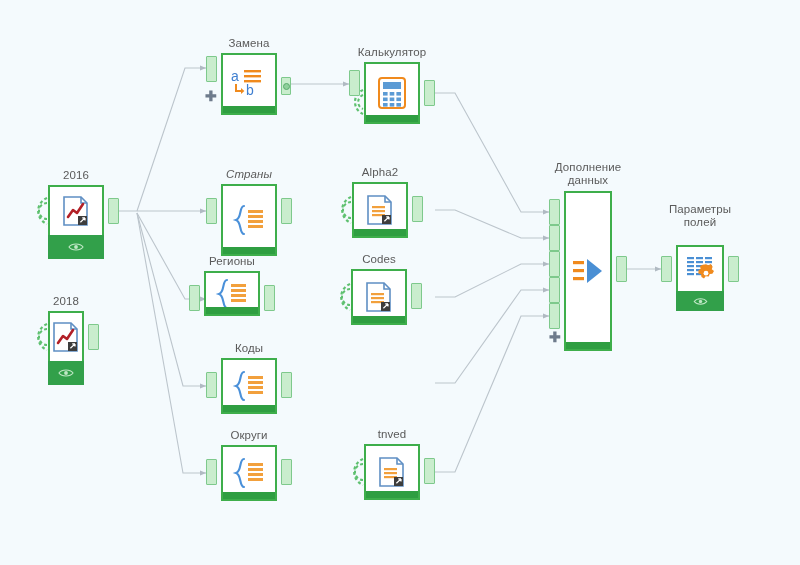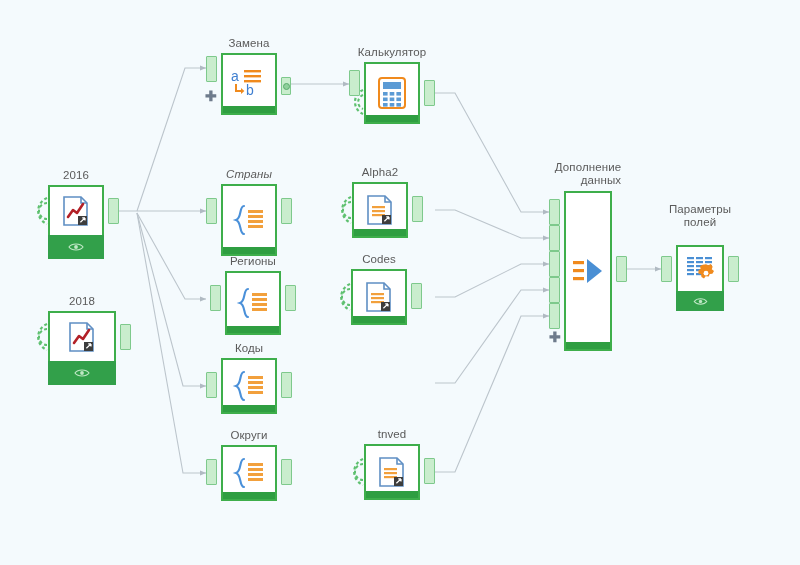--- a/index.html
+++ b/index.html
@@ -177,21 +177,21 @@
       <div class="node-foot-eye">
         <svg width="16" height="10" viewBox="0 0 16 10">
           <path d="M1,5 C4,1 12,1 15,5 C12,9 4,9 1,5 Z" fill="none" stroke="#bfe7c5" stroke-width="1.2"></path>
           <circle cx="8" cy="5" r="1.9" fill="#bfe7c5"></circle>
         </svg>
       </div>
     </div>
     <div class="port out" style="top:13px;"></div>
   </div>
 
-  <div class="node" style="left:48px; top:311px; width:68px; height:52px;">
+  <div class="node" style="left:48px; top:311px; width:36px; height:52px;">
     <div class="node-label">2018</div>
     <div class="arc">
       <svg width="16" height="30" viewBox="0 0 16 30">
           <path d="M15,2 A14,14 0 0 0 15,28" fill="none" stroke="#5ec06f" stroke-width="2.2" stroke-dasharray="3 2.5"></path>
           <path d="M15,7 A8,8 0 0 0 15,23" fill="none" stroke="#5ec06f" stroke-width="2" stroke-dasharray="3 2.5"></path>
         </svg>
     </div>
     <div class="node-body">
       <svg class="icon" width="30" height="32" viewBox="0 0 30 32">
         <path d="M3,2 H20 L26,8 V30 H3 Z" fill="#ffffff" stroke="#5f8fc4" stroke-width="1.6"></path>
@@ -299,21 +299,21 @@
           <rect x="7" y="20" width="13" height="2.2"></rect>
         </g>
         <rect x="17" y="21" width="9" height="9" fill="#3d3d3d"></rect>
         <path d="M19.4,27.3 L24,22.9 M24,22.9 H21.2 M24,22.9 V25.6" fill="none" stroke="#ffffff" stroke-width="1.2"></path>
       </svg>
       <div class="node-foot-line"></div>
     </div>
     <div class="port out" style="top:14px;"></div>
   </div>
 
-  <div class="node" style="left:225px; top:271px; width:56px; height:64px;">
+  <div class="node" style="left:204px; top:271px; width:56px; height:45px;">
     <div class="node-label">Регионы</div>
     <div class="node-body">
       <svg class="icon" width="36" height="34" viewBox="0 0 36 34">
         <path d="M13,3 C8,3 11,15 5,17 C11,19 8,31 13,31" fill="none" stroke="#4a90d9" stroke-width="2.1" stroke-linecap="round"></path>
         <g fill="#f2a03c">
           <rect x="17" y="7" width="15" height="3"></rect>
           <rect x="17" y="12" width="15" height="3"></rect>
           <rect x="17" y="17" width="15" height="3"></rect>
           <rect x="17" y="22" width="15" height="3"></rect>
         </g>
@@ -405,21 +405,21 @@
         </g>
         <rect x="17" y="21" width="9" height="9" fill="#3d3d3d"></rect>
         <path d="M19.4,27.3 L24,22.9 M24,22.9 H21.2 M24,22.9 V25.6" fill="none" stroke="#ffffff" stroke-width="1.2"></path>
       </svg>
       <div class="node-foot-line"></div>
     </div>
     <div class="port out" style="top:14px;"></div>
   </div>
 
   <div class="node central" style="left:564px; top:191px; width:48px; height:160px;">
-    <div class="node-label" style="margin-bottom:4px;text-align:right;">
+    <div class="node-label" style="margin-bottom:4px;">
       <div>Дополнение</div>
       <div>данных</div>
     </div>
     <div class="node-body">
       <svg class="icon" width="34" height="30" viewBox="0 0 34 30">
         <g fill="#f08a1d">
           <rect x="2" y="5" width="11" height="3.2"></rect>
           <rect x="2" y="13" width="11" height="3.2"></rect>
           <rect x="2" y="21" width="11" height="3.2"></rect>
         </g>

